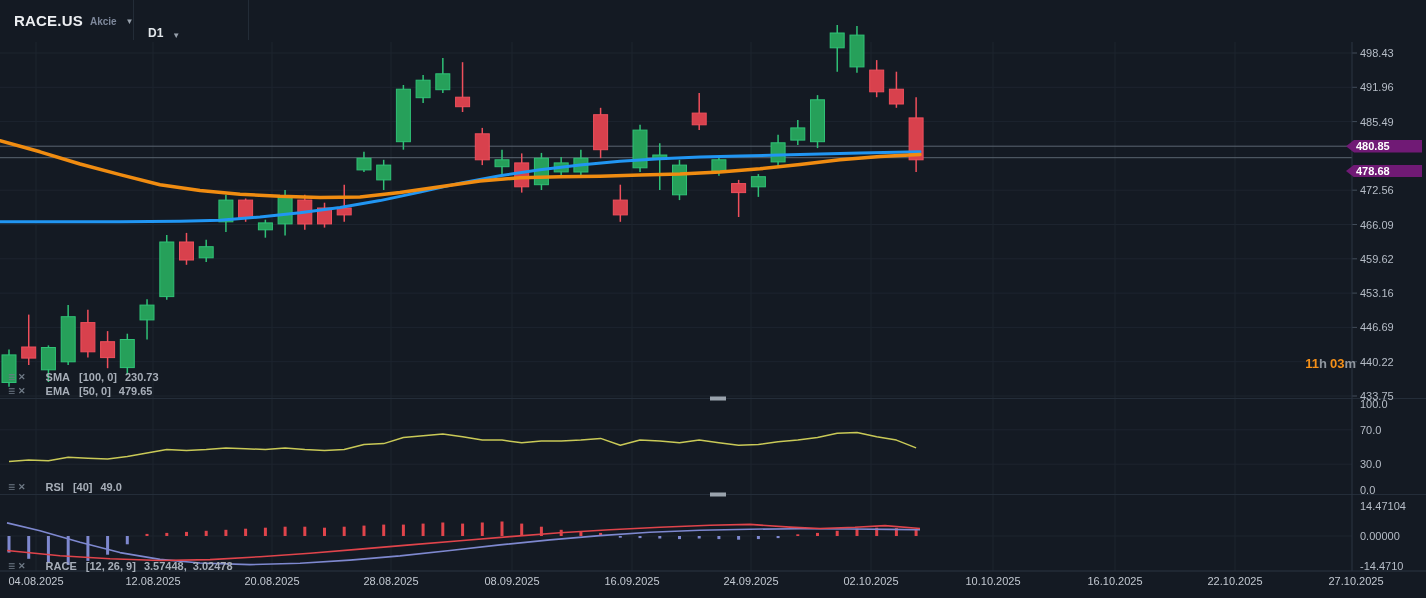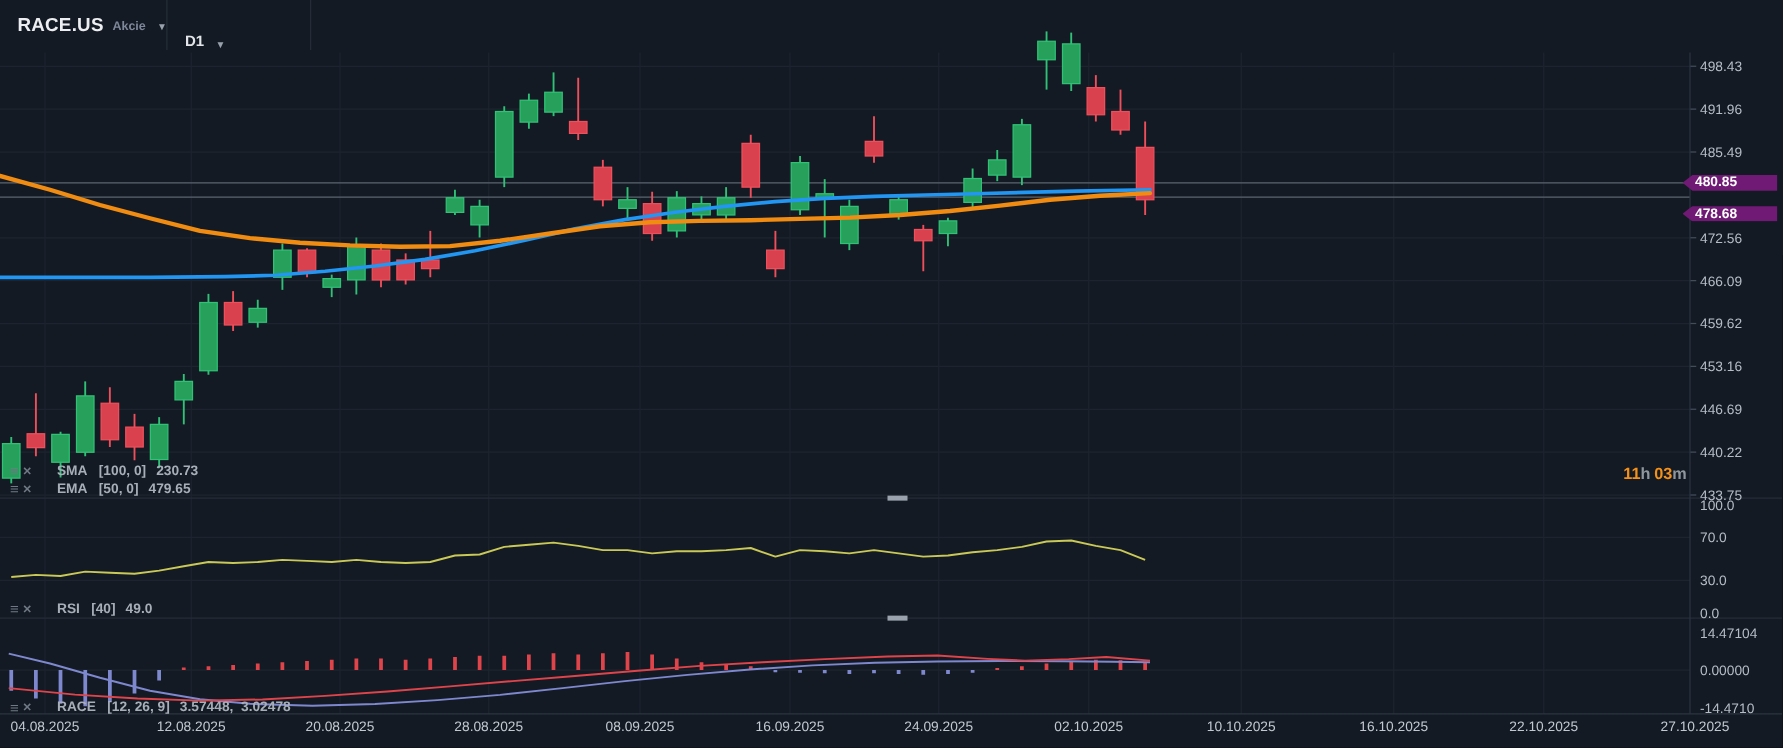--- a/index.html
+++ b/index.html
@@ -18,21 +18,21 @@
   .tfbox{position:absolute;left:148px;top:0;height:40px;display:flex;align-items:flex-end;cursor:pointer;}
   .tf{color:#e2e6ea;font-size:12px;font-weight:bold;}
   .sep{position:absolute;top:0;width:1px;height:40px;background:#232c37;}
   
   .lg{position:absolute;left:8px;height:14px;display:flex;align-items:center;z-index:4;
       color:#a7aeb8;font-size:11px;font-weight:bold;white-space:pre;}
   .ic{color:#6f7a86;font-size:12px;margin-right:3px;cursor:pointer;line-height:12px;}
   .icx{font-size:9px;margin-right:6px;}
   .lg .p1{margin-left:14px;} .lg .p2{margin-left:9px;} .lg .p3{margin-left:8px;}
   
-  .countdown{position:absolute;left:1292px;top:371px;width:64px;text-align:center;z-index:4;
+  .countdown{position:absolute;left:1292px;top:356px;width:64px;text-align:right;z-index:4;
              font-size:13px;font-weight:bold;color:#8f969e;}
   .cdn{color:#f59018;}
   .cdu{color:#8f969e;font-weight:bold;margin-right:3px;}
   
   .badge{position:absolute;left:1346px;width:76px;height:12.5px;z-index:4;background:#701a75;
          color:#fff;font-size:11px;font-weight:bold;line-height:13px;padding-left:10px;box-sizing:border-box;
          clip-path:polygon(0 50%,8px 0,100% 0,100% 100%,8px 100%);}
   .b1{top:140px;} .b2{top:151.8px;margin-top:13px;}
 </style>
 </head>

